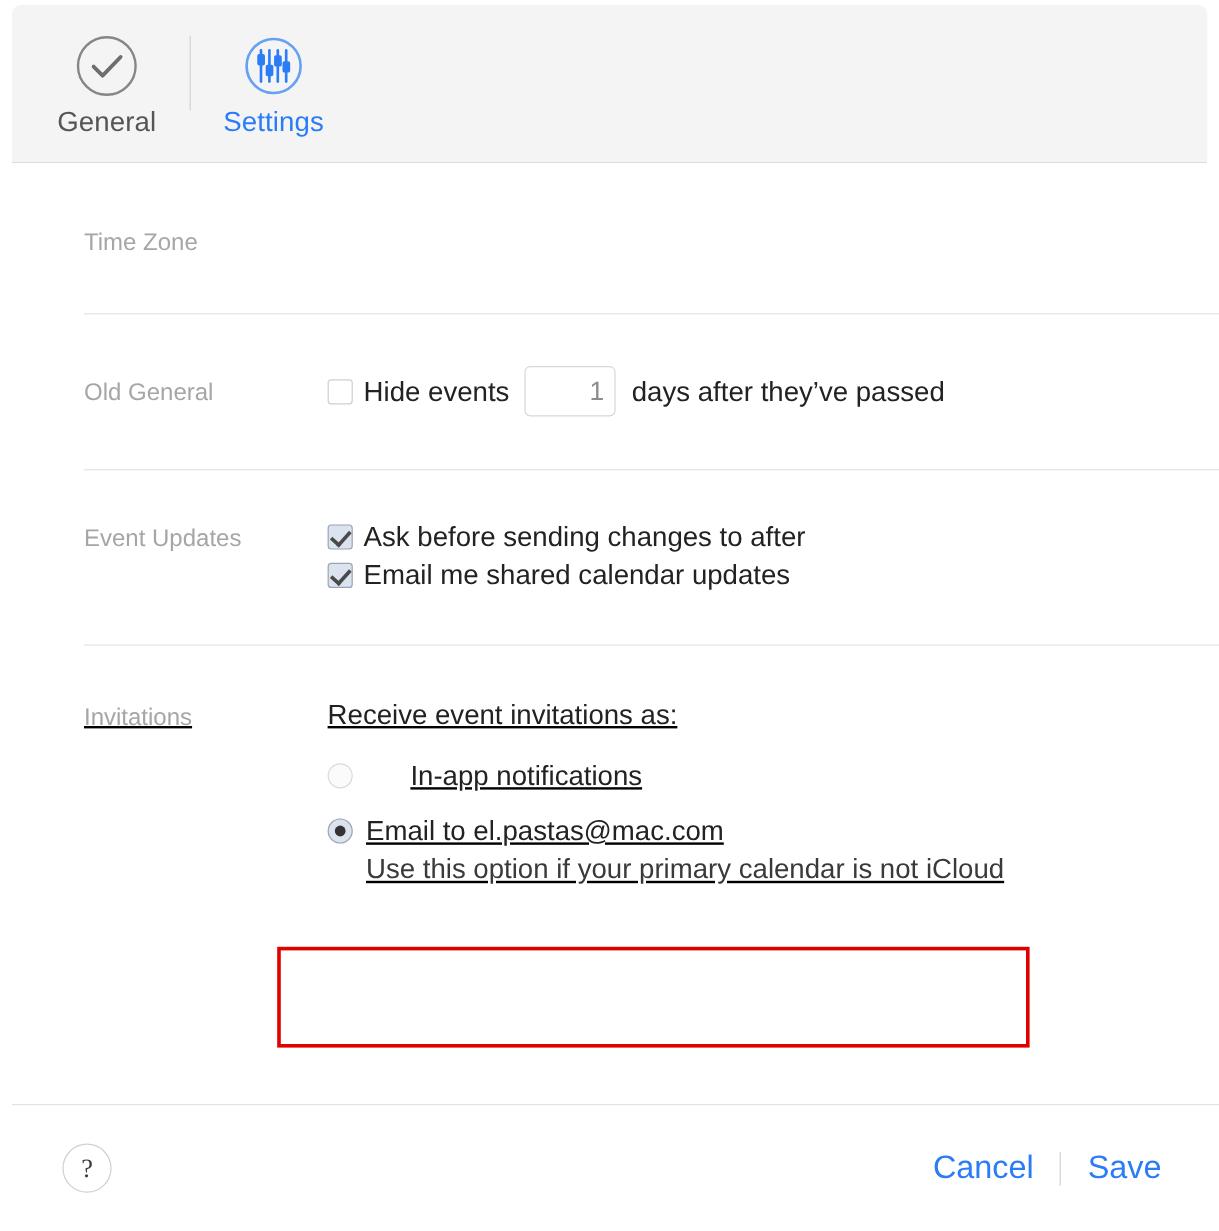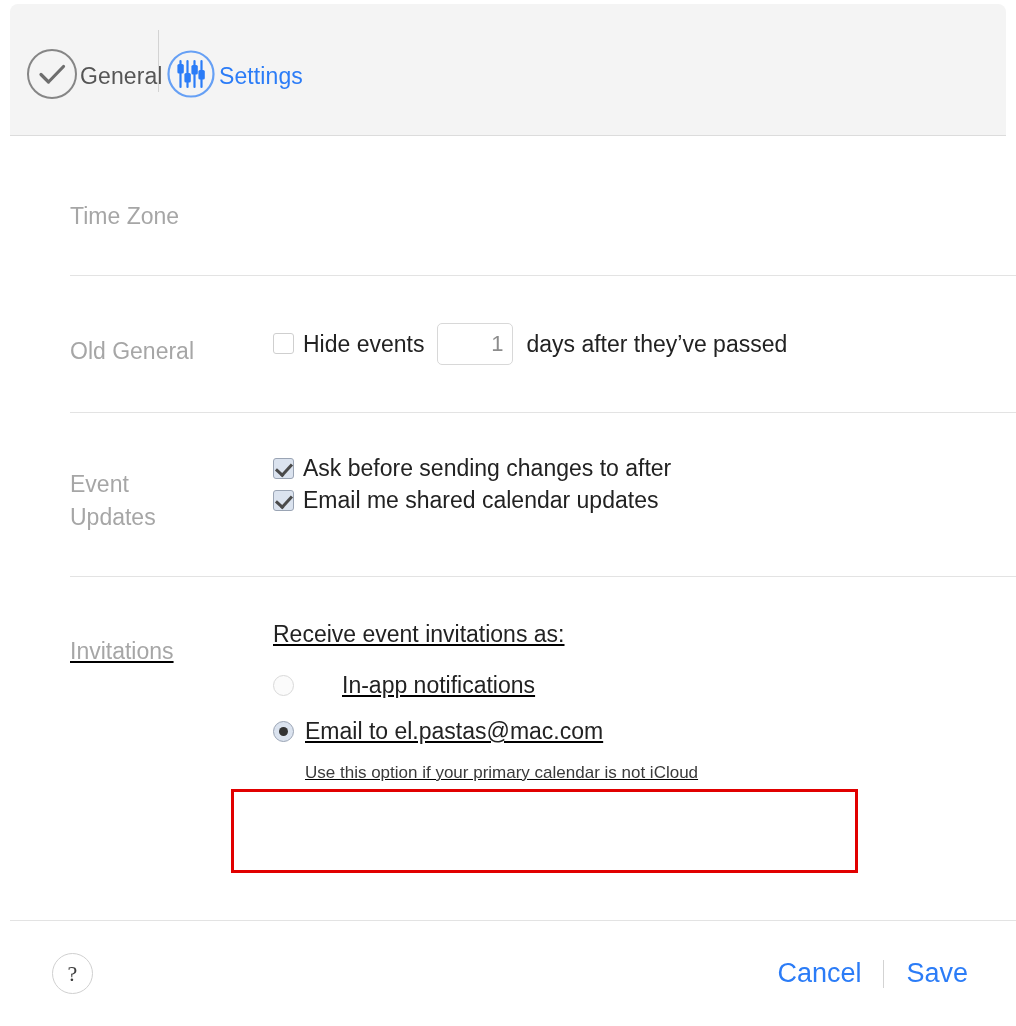--- a/index.html
+++ b/index.html
@@ -39,20 +39,21 @@
     top: 10px;
     display: flex;
     align-items: flex-start;
     height: 112px;
   }
 
   .tab {
     width: 130px;
     height: 108px;
     display: flex;
+    flex-direction: column;
     align-items: center;
     justify-content: flex-start;
     padding-top: 12px;
     cursor: default;
     background: transparent;
     border: none;
   }
 
   .tab-icon {
     width: 58px;
@@ -91,24 +92,23 @@
   .row {
     position: relative;
     display: flex;
     padding: 0 10px 0 70px;
   }
 
   .row-label {
     width: 203px;
     flex: 0 0 203px;
     color: #a6a6a6;
-    font-size: 23px;
+    font-size: 20px;
     line-height: 33px;
     padding-top: 2px;
-    margin-top: 14px;
   }
 
   .row-body {
     flex: 1 1 auto;
     min-width: 0;
   }
 
   .divider {
     height: 1px;
     background: #e3e3e3;
@@ -207,25 +207,25 @@
     position: absolute;
     left: 5px;
     top: 5px;
     width: 9px;
     height: 9px;
     border-radius: 50%;
     background: #333333;
   }
 
   .sub-text {
-    font-size: 17px;
+    font-size: 23px;
     line-height: 28px;
     color: #3a3a3a;
     padding-left: 32px;
-    margin-top: 12px;
+    margin-top: 2px;
   }
 
   .highlight-box {
     position: absolute;
     left: 231px;
     top: 789px;
     width: 627px;
     height: 84px;
     border: 3px solid #e10000;
     pointer-events: none;

